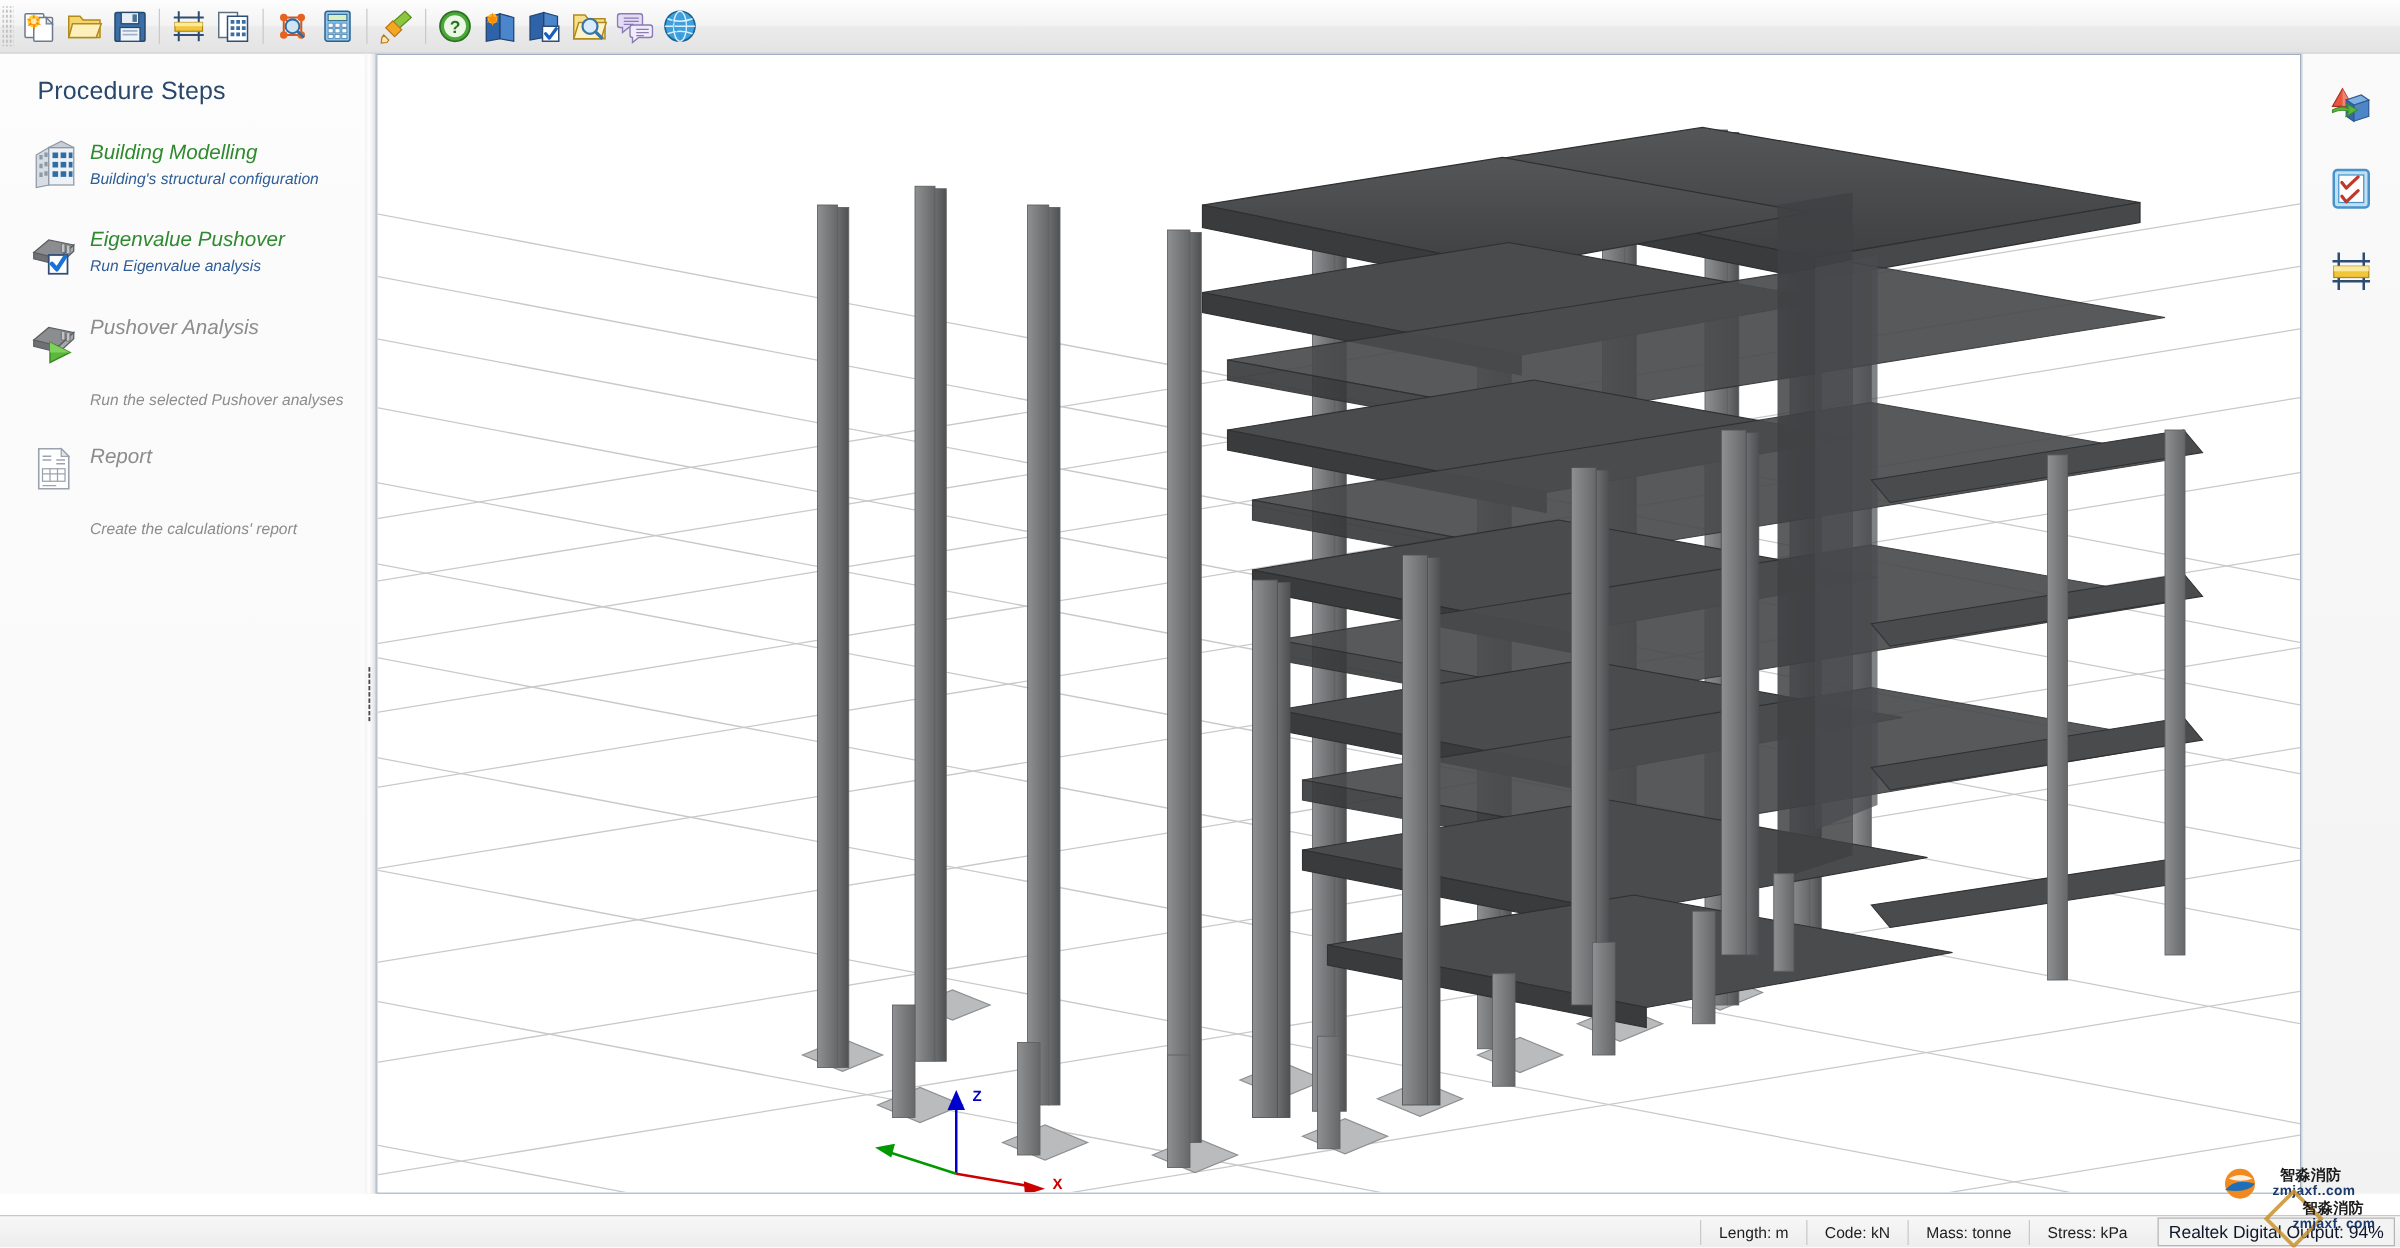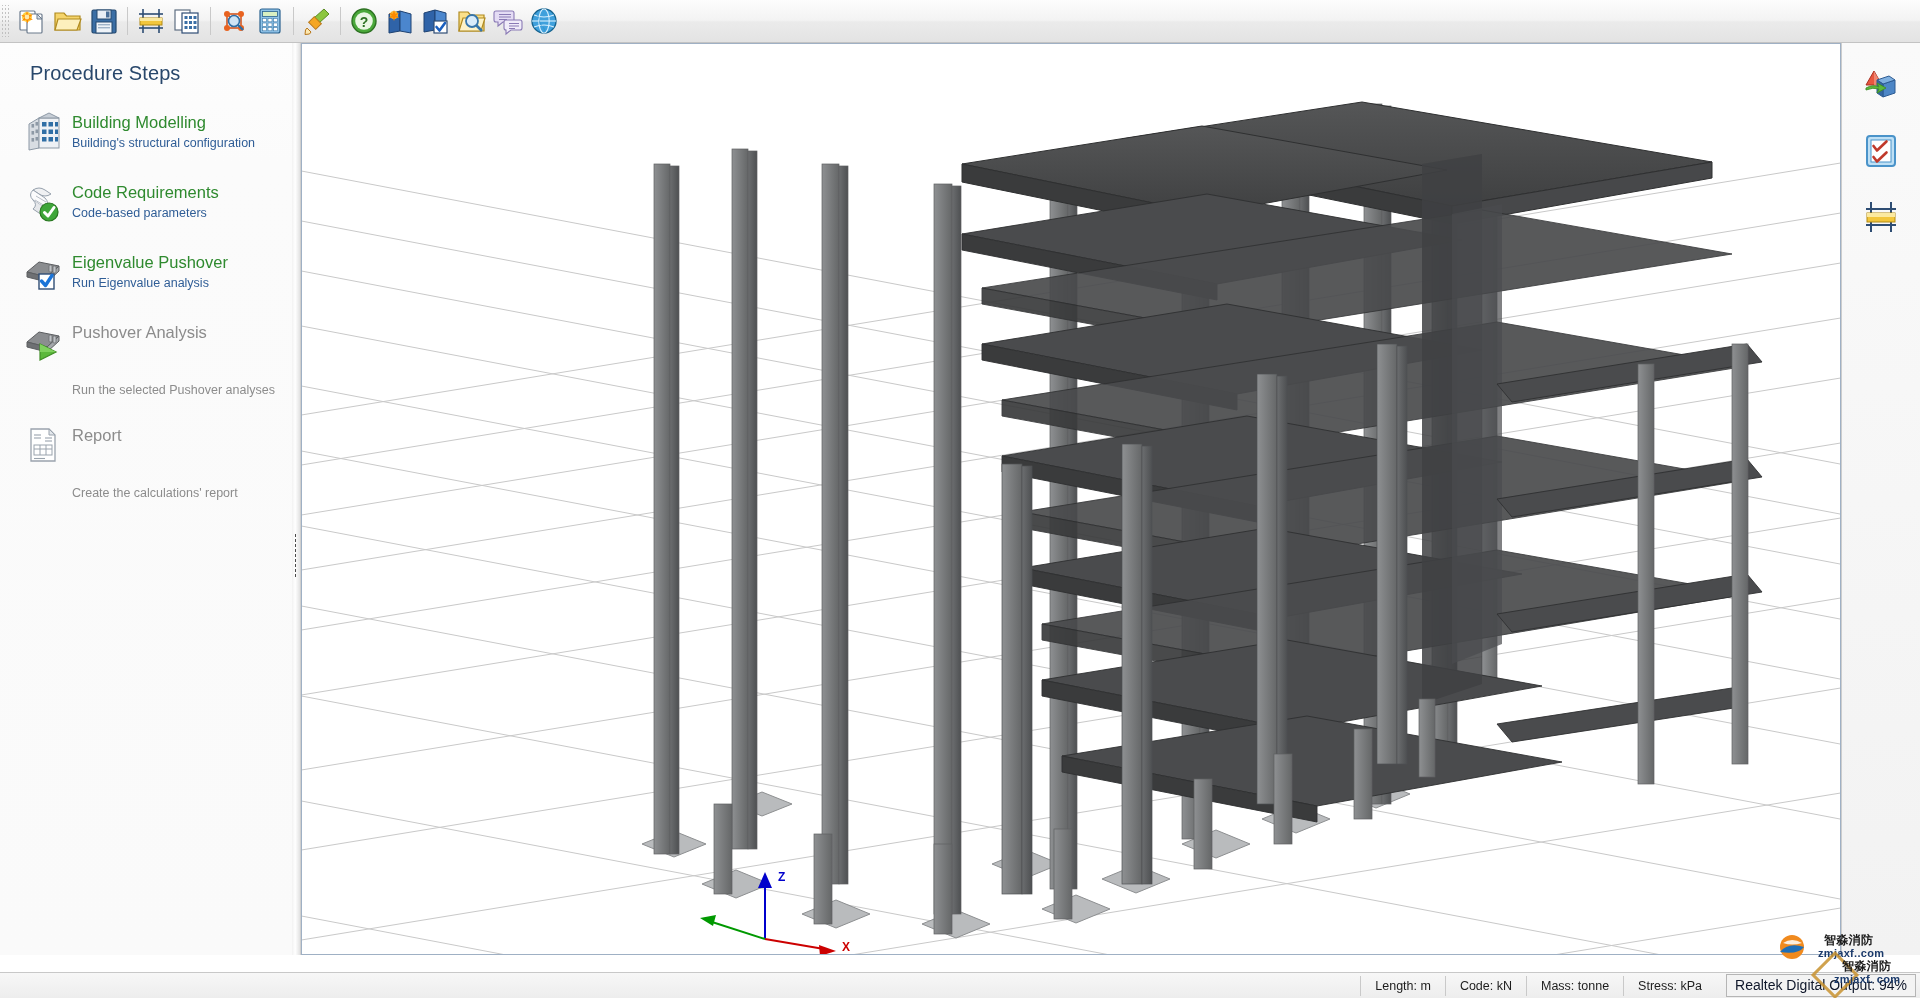--- a/index.html
+++ b/index.html
@@ -42,21 +42,21 @@
     box-sizing:border-box;overflow:hidden;
   }
   .panel-title{
     font-size:20px;color:#28476b;font-weight:400;
     margin:19px 0 0 30px;letter-spacing:.1px;
   }
   .steps{margin-top:14px;}
   .step{
     display:flex;align-items:flex-start;
     padding:8px 10px 8px 14px;margin:0 6px 6px 6px;
-    border-radius:3px;cursor:pointer;
+    border-radius:3px;cursor:pointer;font-style:italic;
   }
   .step .ico{
     width:46px;height:46px;flex:0 0 46px;
     display:flex;align-items:center;justify-content:center;
     margin-right:6px;margin-top:2px;
   }
   .step .txt{padding-top:5px;}
   .step .title{
     font-size:16.5px;line-height:20px;color:#2f8a2f;
     margin-bottom:3px;
@@ -351,39 +351,20 @@
                 <rect x="14.5" y="27" width="2.6" height="3.6"></rect>
             </g>
           </svg>
         </div>
         <div class="txt">
           <div class="title">Building Modelling</div>
           <div class="sub">Building's structural configuration</div>
         </div>
       </div>
 
-      <div class="step">
-        <div class="ico">
-          <svg width="44" height="44" viewBox="0 0 44 44">
-            <path d="M12 10 q6 -4 12 0 l6 4 q-6 4 -12 0 Z" fill="#f0f1f3" stroke="#97a1ad" stroke-width="1"></path>
-            <path d="M12 10 q-5 5 0 10 l12 8 q5 -5 0 -10 Z" fill="#fbfbfc" stroke="#97a1ad" stroke-width="1"></path>
-            <path d="M24 28 q5 5 0 9 l-12 -8 q5 -4 0 -9" fill="#e6e8eb" stroke="#97a1ad" stroke-width="1"></path>
-            <g stroke="#b9bfc7" stroke-width="1">
-                <line x1="15" y1="16" x2="25" y2="22"></line>
-                <line x1="14" y1="20" x2="24" y2="26"></line>
-              </g>
-            <circle cx="28" cy="32" r="9" fill="#3fa63a" stroke="#27761f" stroke-width="1.2"></circle>
-            <path d="M23.5 32.5 L27 36 L33 27.5" fill="none" stroke="#ffffff" stroke-width="3" stroke-linecap="round" stroke-linejoin="round"></path>
-          </svg>
-        </div>
-        <div class="txt">
-          <div class="title">Code Requirements</div>
-          <div class="sub">Code-based parameters</div>
-        </div>
-      </div>
 
       <div class="step">
         <div class="ico">
           <svg width="44" height="44" viewBox="0 0 44 44">
             <path d="M6 22 L18 12 L38 16 L26 27 Z" fill="#8b8d90" stroke="#5c5e61" stroke-width="1"></path>
             <path d="M6 22 L26 27 L26 32 L6 27 Z" fill="#6e7073" stroke="#5c5e61" stroke-width="1"></path>
             <path d="M26 27 L38 16 L38 21 L26 32 Z" fill="#a5a8ac" stroke="#5c5e61" stroke-width="1"></path>
             <g fill="#bfc2c6" stroke="#6a6c6f" stroke-width=".8">
               <rect x="28" y="15" width="3" height="7" rx="1"></rect>
                 <rect x="32" y="16" width="3" height="7" rx="1"></rect>

